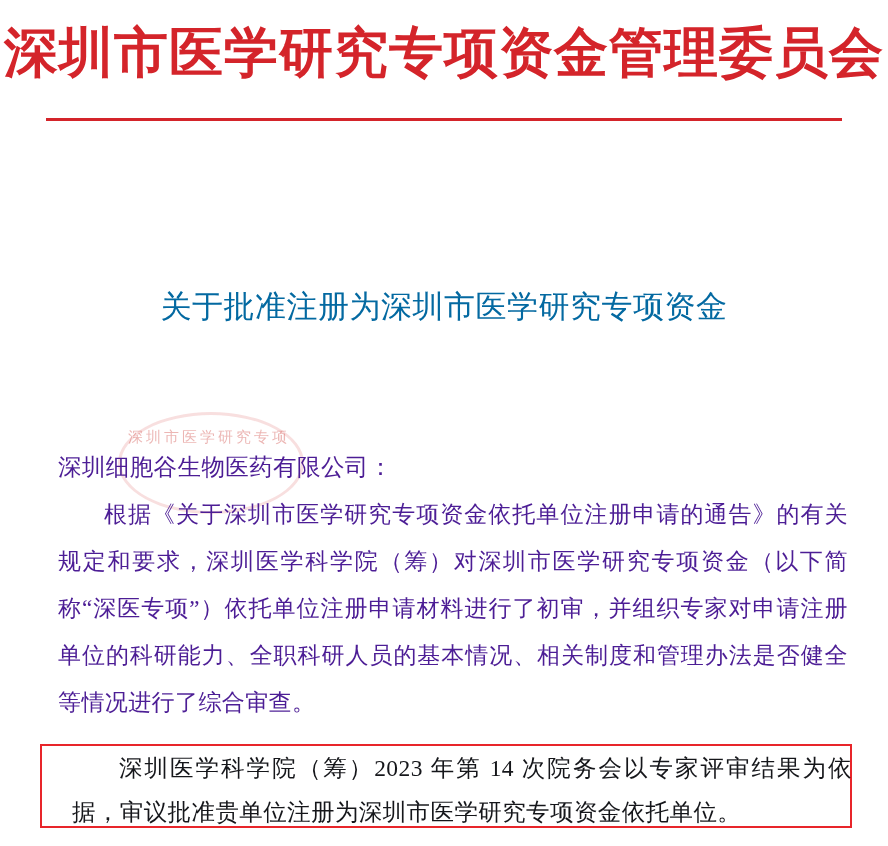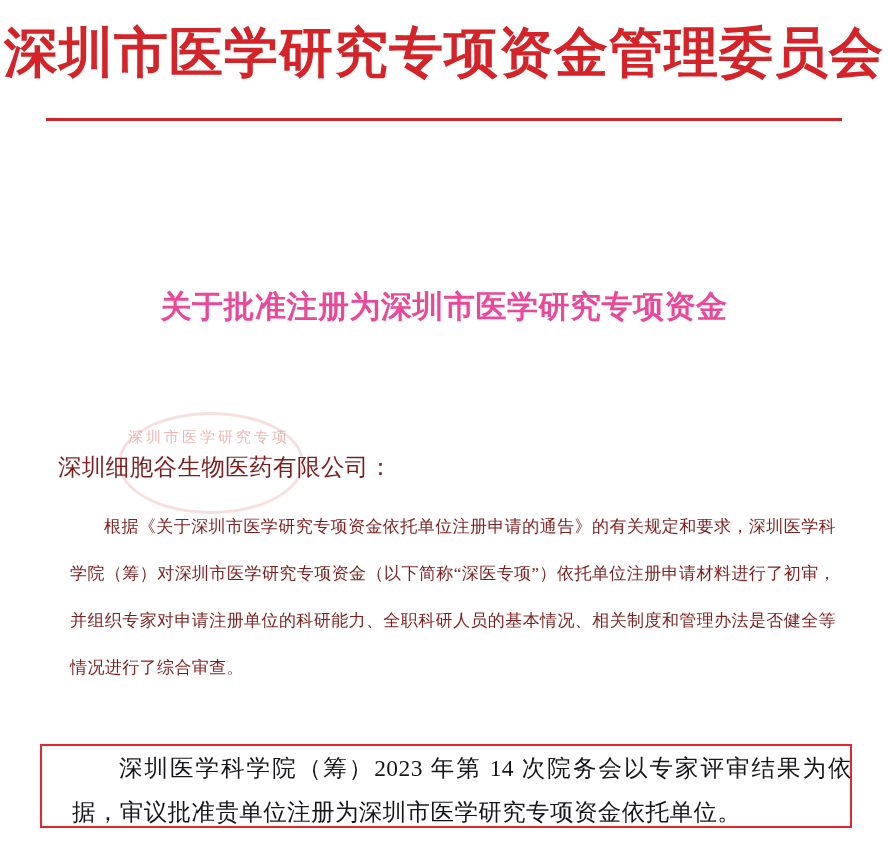--- a/index.html
+++ b/index.html
@@ -50,52 +50,52 @@
   }
 
   
   .doc-title {
     position: absolute;
     top: 280px;
     left: 84px;
     width: 720px;
     text-align: center;
     font-family: "DejaVu Serif", "Liberation Serif", serif;
-    font-weight: bold;
+    font-weight: normal;
     font-size: 31px;
     line-height: 1.72;
-    color: #ec4899;
+    color: #0369a1;
     letter-spacing: 0.5px;
   }
   .doc-title .line2 {
     display: block;
   }
 
   
   .body-block {
     position: absolute;
     top: 444px;
     left: 58px;
     width: 790px;
-    color: #7f1d1d;
+    color: #4c1d95;
     font-size: 23.5px;
     line-height: 47px;
     letter-spacing: 0.4px;
   }
   .addressee {
     margin: 0 0 0 0;
     font-size: 23.5px;
     line-height: 47px;
   }
   .para {
-    margin: 12px;
+    margin: 0;
     text-indent: 2em;
     text-align: justify;
     text-justify: inter-ideograph;
-    font-size: 17px;
+    font-size: 23px;
     line-height: 47px;
   }
 
   
   .highlight-box {
     position: absolute;
     top: 744px;
     left: 40px;
     width: 812px;
     height: 84px;

